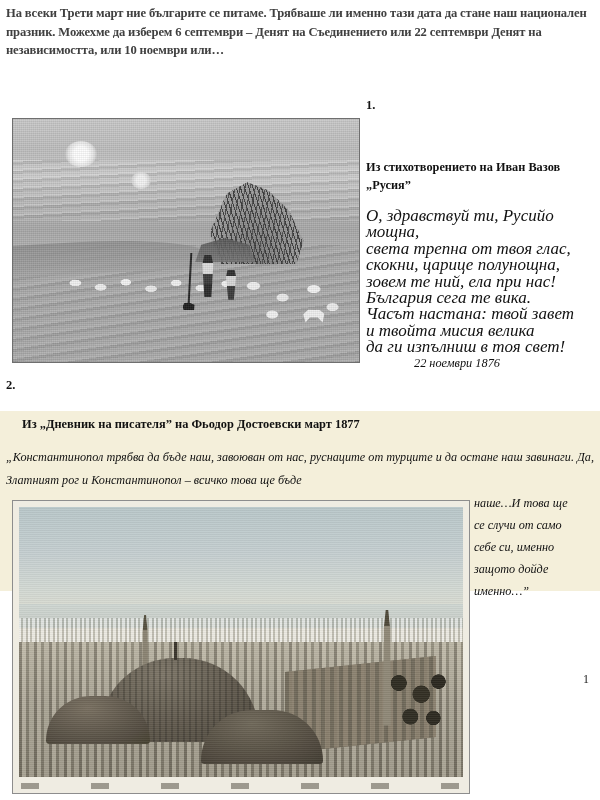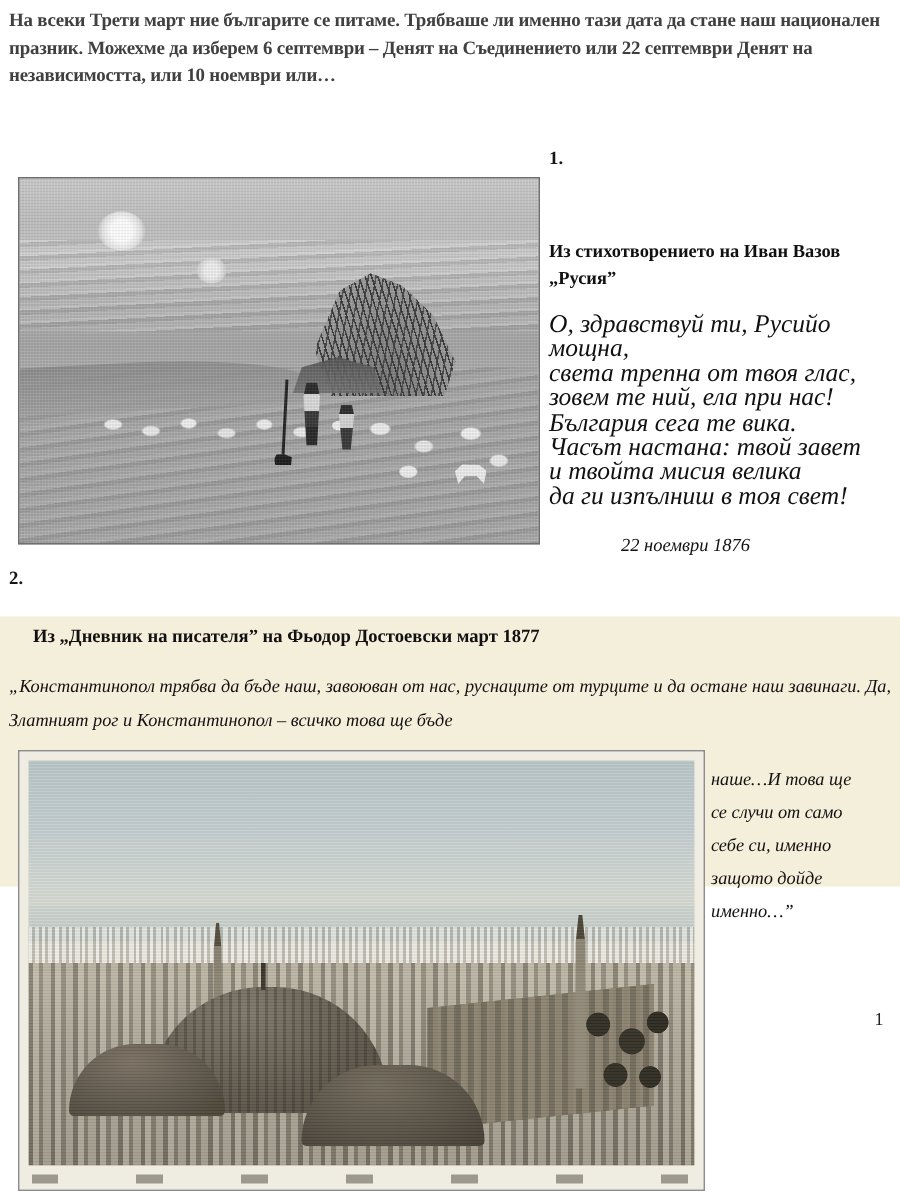--- a/index.html
+++ b/index.html
@@ -209,21 +209,20 @@
     font-size: 12.2px;
     line-height: 23px;
     text-align: justify;
   }
   .quote-text .tail {
     display: block;
     margin-left: 468px;
     width: 120px;
     text-align: justify;
     line-height: 22px;
-    margin-top: 16px;
   }
   .quote-text .tail span { display: block; }
   .quote-text .tail span:last-child { text-align: left; }
 
   
   .fig-city {
     position: absolute;
     left: 12px; top: 500px;
     width: 456px; height: 292px;
     border: 1px solid #8d8d8d;
@@ -366,20 +365,21 @@
   <div class="dog"></div>
   <div class="goat"></div>
   <div class="grain"></div>
 </div>
 
 <div class="poem-title">Из стихотворението на Иван Вазов „Русия”</div>
 
 <div class="poem-body">
   <div>О, здравствуй ти, Русийо мощна,</div>
   <div>света трепна от твоя глас,</div>
+  <div>скокни, царице полунощна,</div>
   <div>зовем те ний, ела при нас!</div>
   <div>България сега те вика.</div>
   <div>Часът настана: твой завет</div>
   <div>и твойта мисия велика</div>
   <div>да ги изпълниш в тоя свет!</div>
 </div>
 
 <div class="poem-date">22 ноември 1876</div>
 
 <div class="marker" id="marker-two">2.</div>

